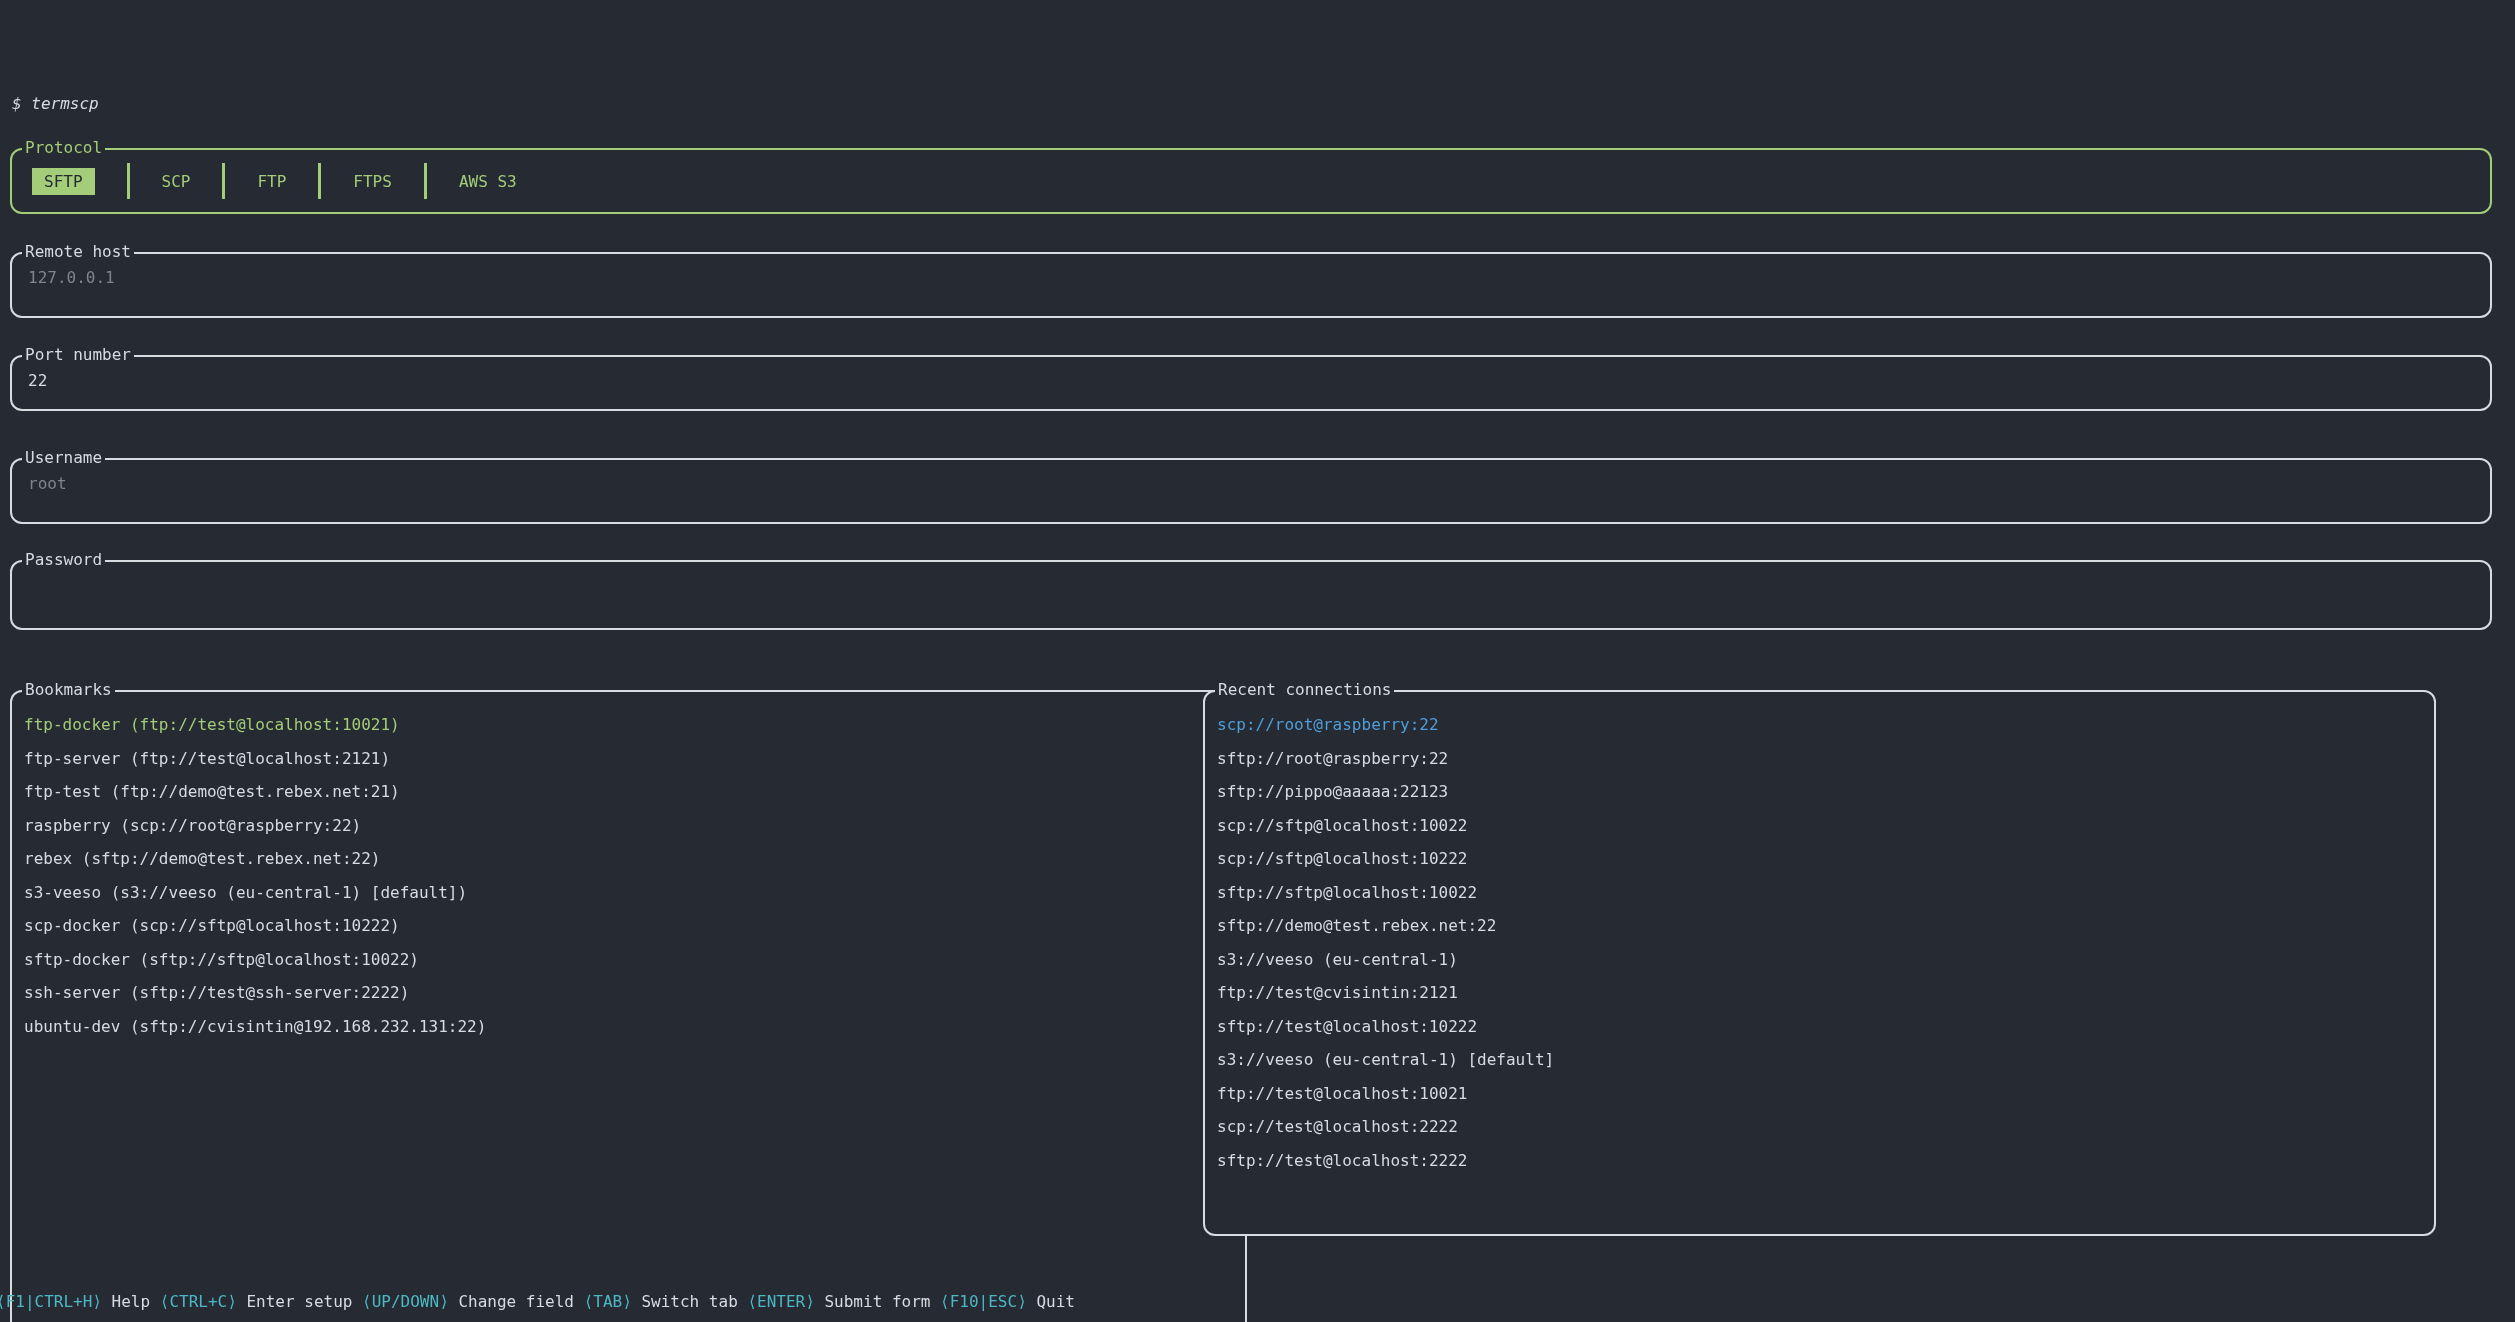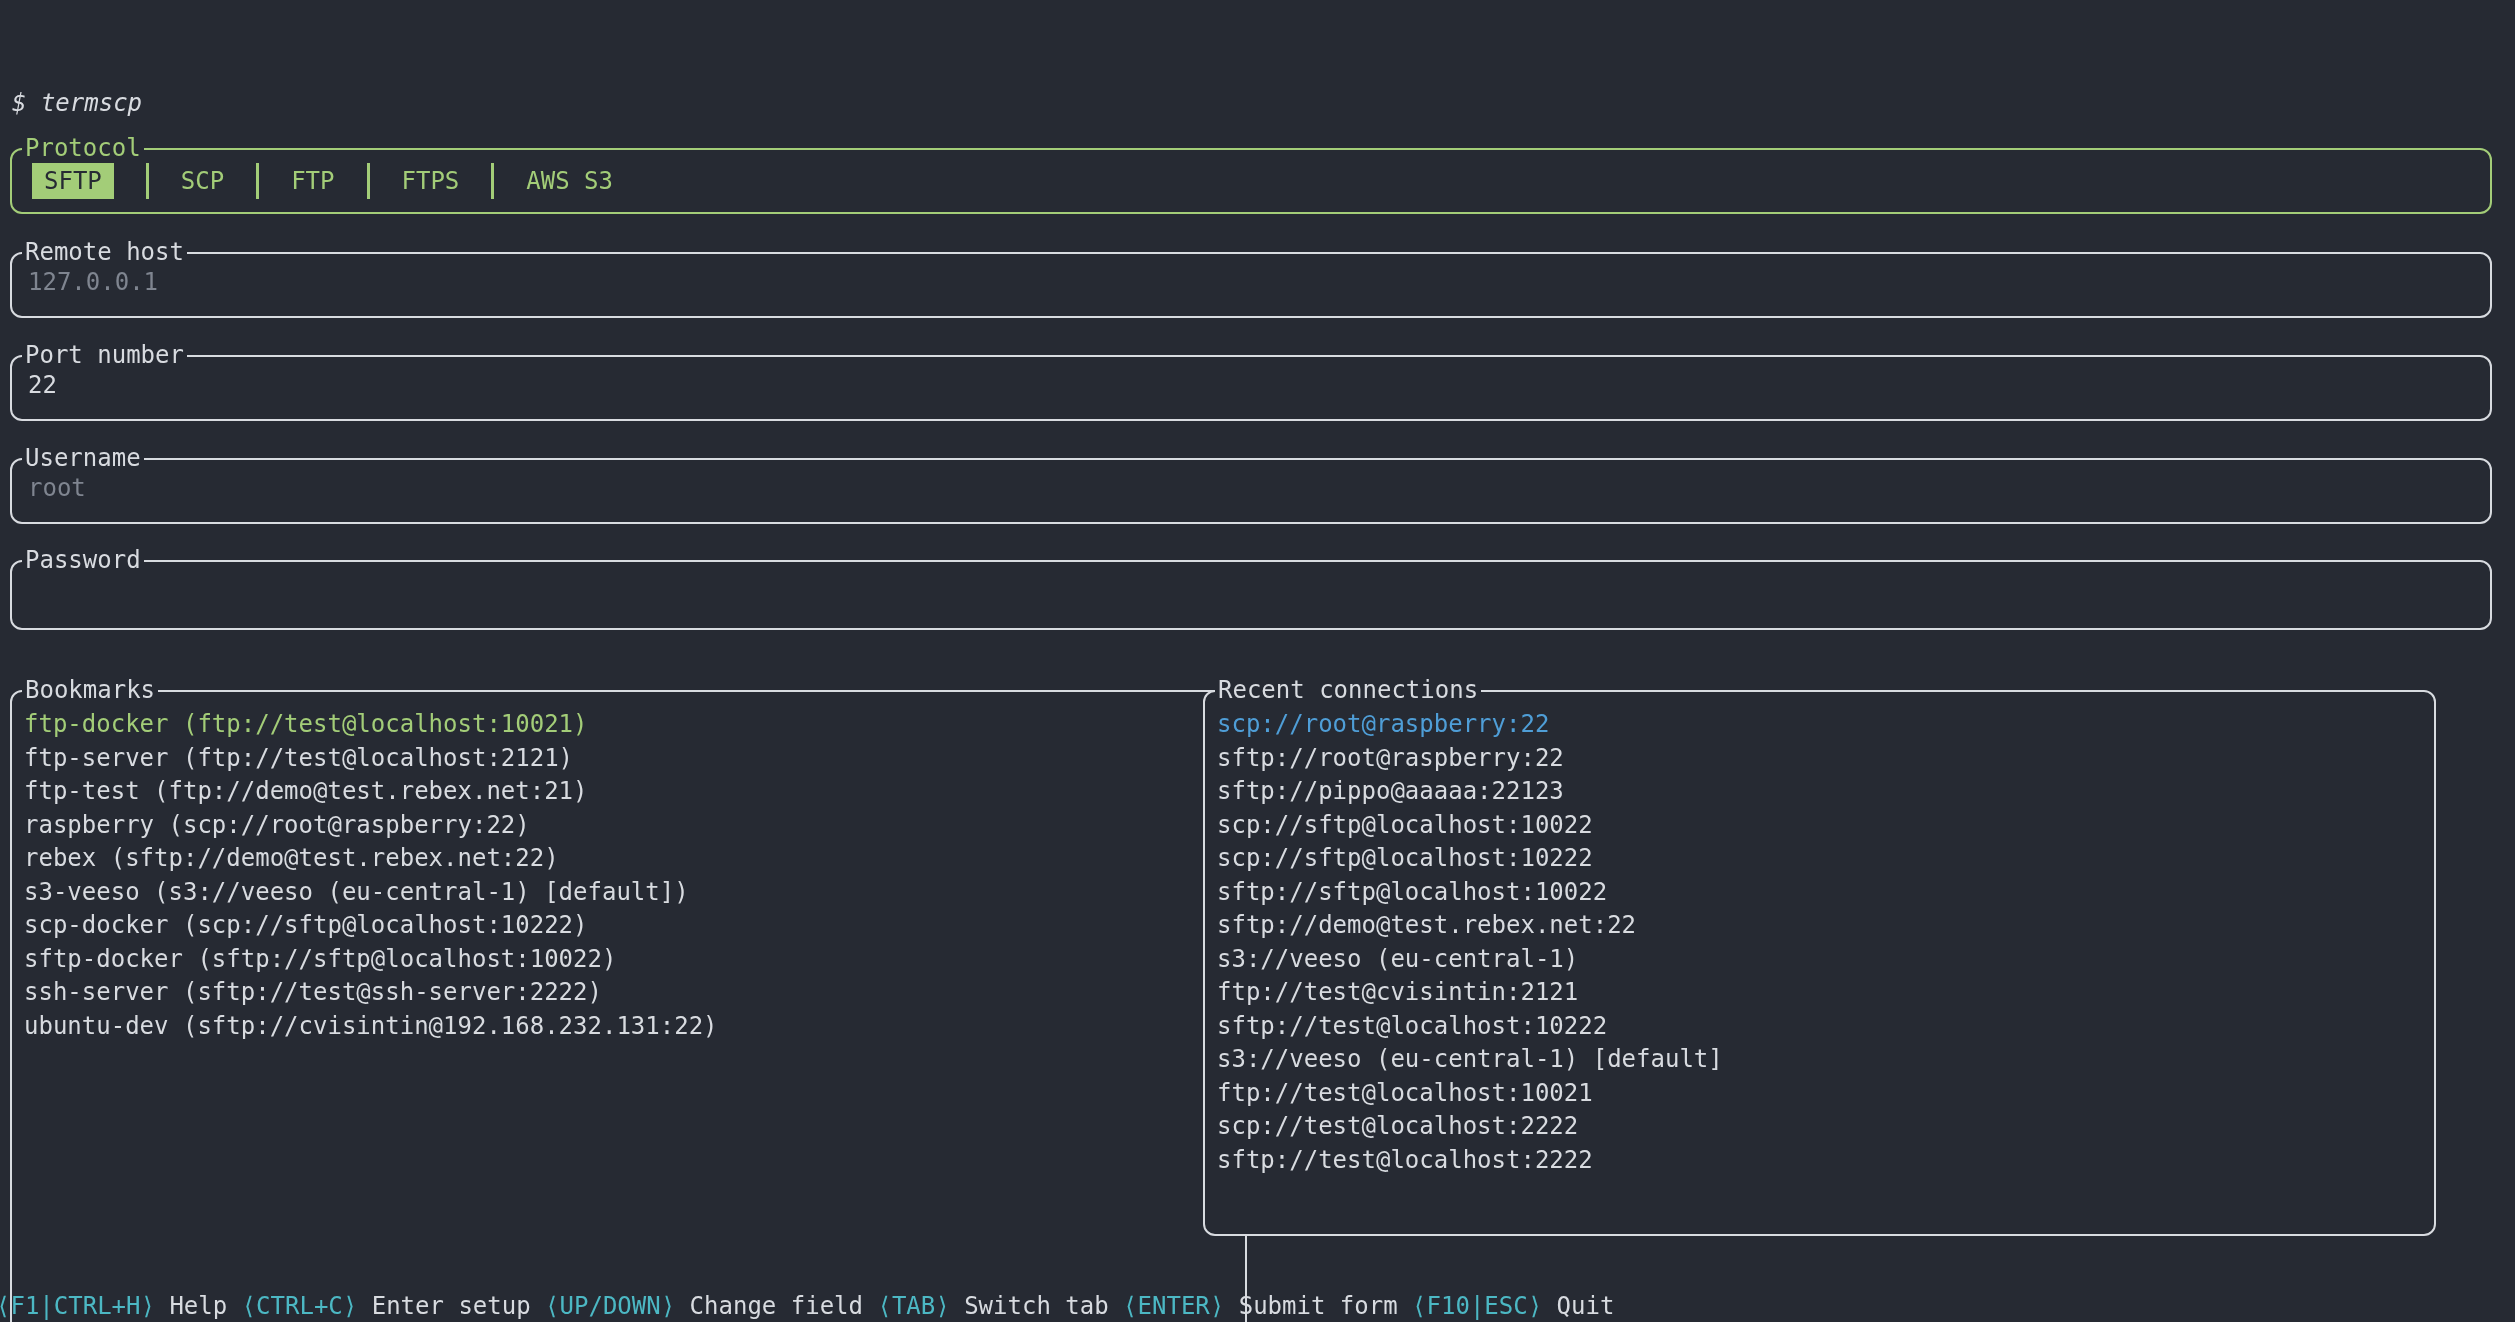--- a/index.html
+++ b/index.html
@@ -14,21 +14,21 @@
   html, body { background: var(--bg); }
   body {
     font-family: "DejaVu Sans Mono", "Liberation Mono", monospace;
     width: 2515px; height: 1322px; overflow: hidden;
   }
   .screen {
     position: relative;
     width: 2515px; height: 1322px;
     background: var(--bg);
     color: var(--fg);
-    font-size: 24px;
+    font-size: 16px;
   }
   
   .prompt {
     position: absolute; left: 12px; top: 26px;
     font-style: italic;
     line-height: 31px;
     color: var(--fg);
     white-space: pre;
   }
   
@@ -45,21 +45,21 @@
     padding: 0 3px;
     color: var(--fg);
     line-height: 24px;
     white-space: pre;
   }
   .box.green-box { border-color: var(--green); }
   .box.green-box .box-label { color: var(--green); }
 
   #protocol-box  { top: 148px; height: 66px; }
   #remote-box    { top: 252px; height: 66px; }
-  #port-box      { top: 355px; height: 66px; }
+  #port-box      { top: 355px; height: 56px; }
   #username-box  { top: 458px; height: 66px; }
   #password-box  { top: 560px; height: 70px; }
 
   .tabs {
     display: flex; align-items: center;
     height: 100%;
     padding-left: 20px;
     gap: 32px;
     color: var(--green);
     white-space: pre;

